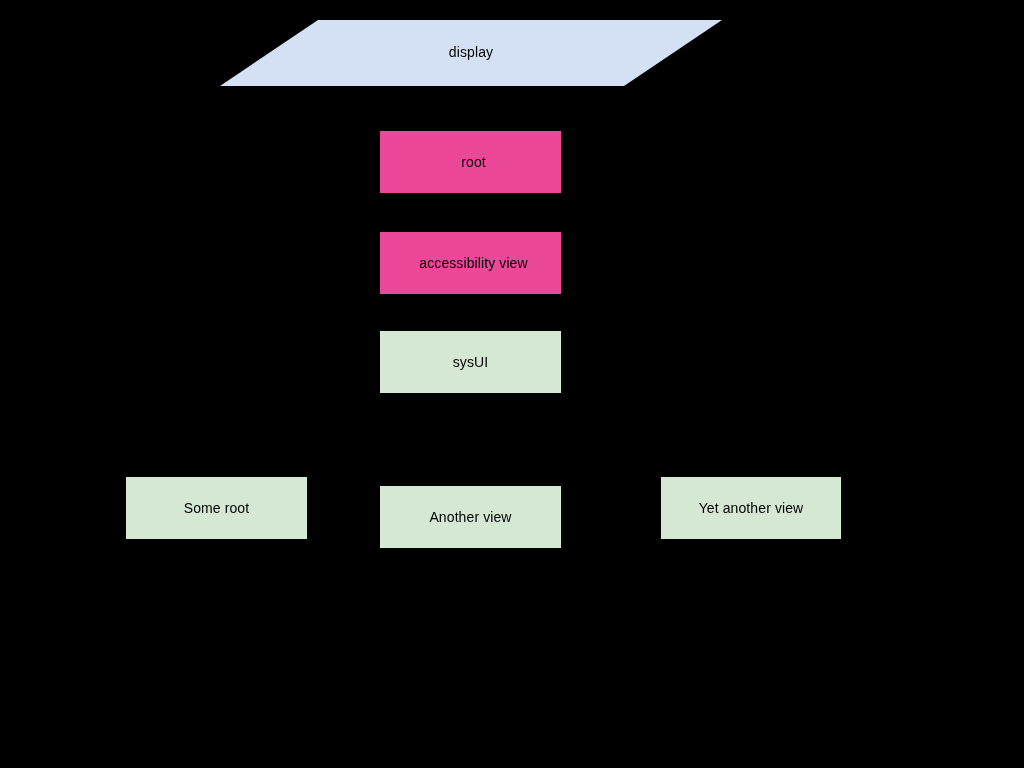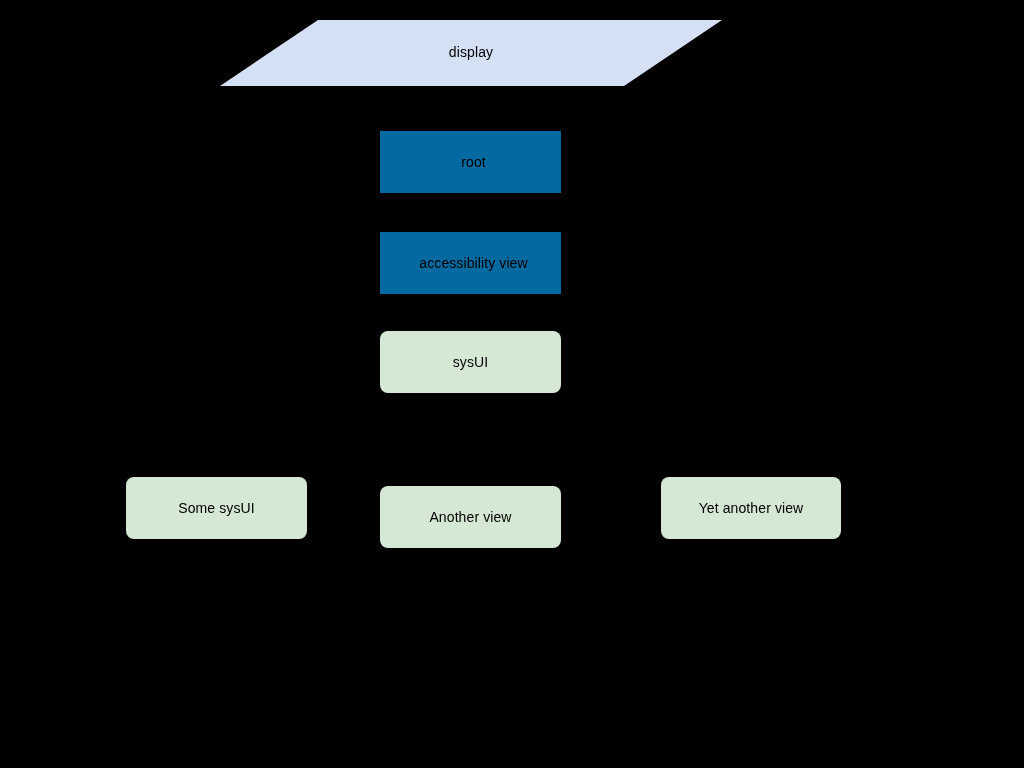--- a/index.html
+++ b/index.html
@@ -49,22 +49,22 @@
     position: relative;
     z-index: 2;
     width: 100%;
     padding-bottom: 1px;
   }
   
   .rect {
     width: 181px;
     height: 62px;
   }
-  .fill-gray  { background: #0369a1; padding-left: 6px; }
-  .fill-green { background: #d5e8d4; border-radius: 8px; }
+  .fill-gray  { background: #ec4899; padding-left: 6px; }
+  .fill-green { background: #d5e8d4; }
 
   .n-root      { left: 380px; top: 131px; }
   .n-a11y      { left: 380px; top: 232px; }
   .n-sysui     { left: 380px; top: 331px; }
   .n-some      { left: 126px; top: 477px; width: 181px; }
   .n-another   { left: 380px; top: 486px; width: 181px; }
   .n-yet       { left: 634px; top: 477px; width: 180px; margin-left: 27px; }
 </style>
 </head>
 <body>
@@ -82,21 +82,21 @@
 
   <div class="node rect fill-gray n-a11y">
     <span>accessibility view</span>
   </div>
 
   <div class="node rect fill-green n-sysui">
     <span>sysUI</span>
   </div>
 
   <div class="node rect fill-green n-some">
-    <span>Some sysUI</span>
+    <span>Some root</span>
   </div>
 
   <div class="node rect fill-green n-another">
     <span>Another view</span>
   </div>
 
   <div class="node rect fill-green n-yet">
     <span>Yet another view</span>
   </div>
 

